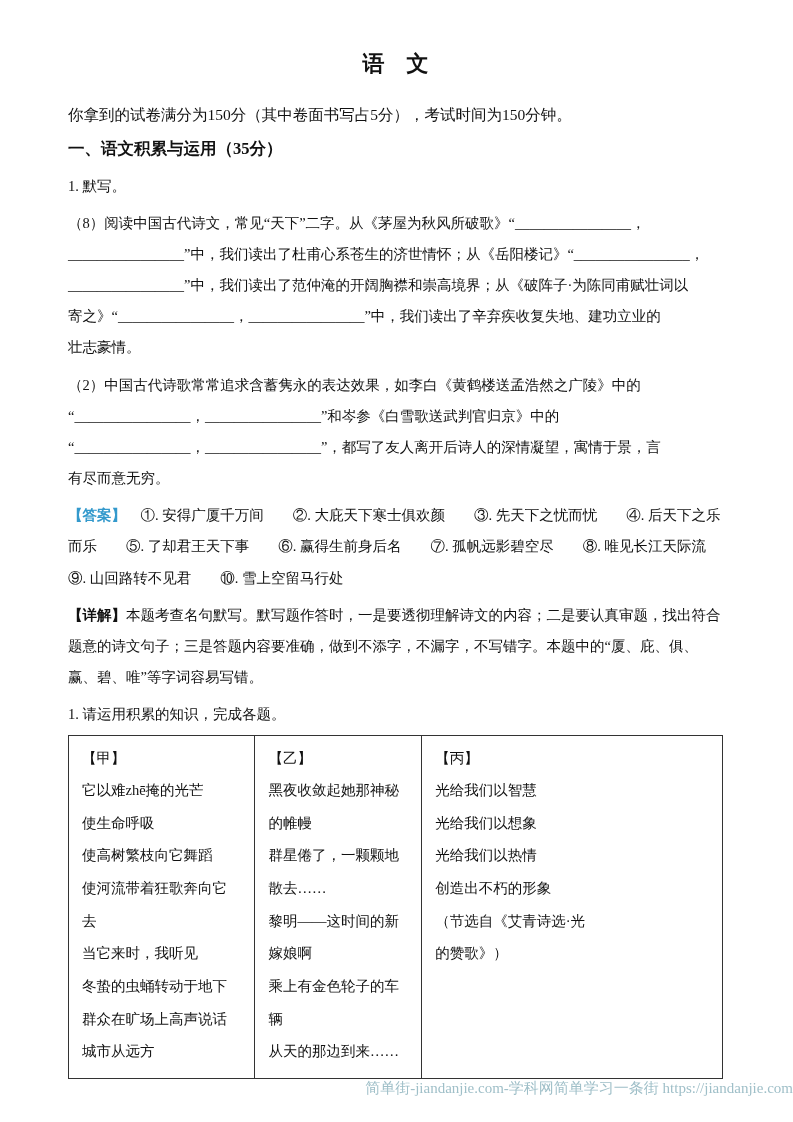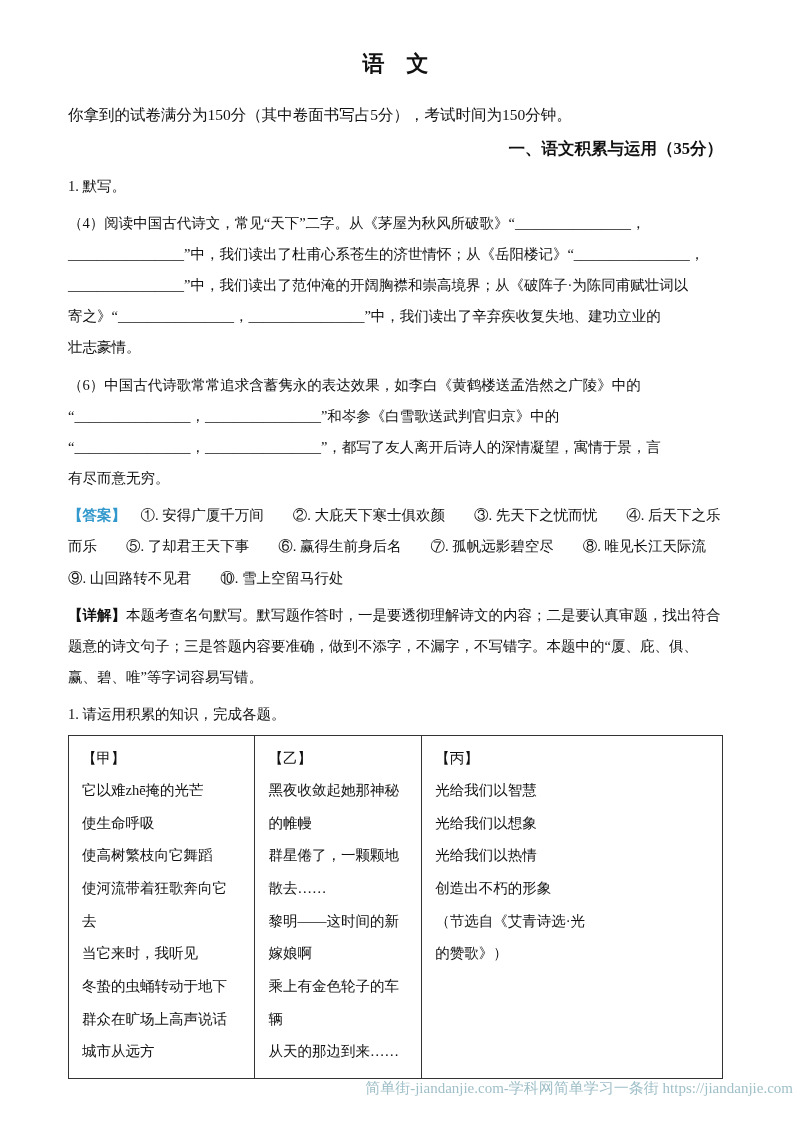--- a/index.html
+++ b/index.html
@@ -32,21 +32,20 @@
     font-size: 15.5px;
     font-weight: normal;
     line-height: 2.0;
     margin: 0 0 2px 0;
   }
   .section-heading {
     font-size: 16.5px;
     font-weight: bold;
     line-height: 2.0;
     margin: 0 0 2px 0;
-    text-align: right;
   }
   p.body {
     font-size: 14.5px;
     line-height: 2.15;
     margin: 6px 0 3px 0;
   }
   .prewrap {
     white-space: pre-line;
     overflow-wrap: anywhere;
   }
@@ -92,27 +91,27 @@
 <div class="page">
 
   <div class="title">语　文</div>
 
   <p class="notice">你拿到的试卷满分为150分（其中卷面书写占5分），考试时间为150分钟。</p>
 
   <h2 class="section-heading">一、语文积累与运用（35分）</h2>
 
   <p class="body">1. 默写。</p>
 
-  <p class="body prewrap">（4）阅读中国古代诗文，常见“天下”二字。从《茅屋为秋风所破歌》“________________，
+  <p class="body prewrap">（8）阅读中国古代诗文，常见“天下”二字。从《茅屋为秋风所破歌》“________________，
 ________________”中，我们读出了杜甫心系苍生的济世情怀；从《岳阳楼记》“________________，
 ________________”中，我们读出了范仲淹的开阔胸襟和崇高境界；从《破阵子·为陈同甫赋壮词以
 寄之》“________________，________________”中，我们读出了辛弃疾收复失地、建功立业的
 壮志豪情。</p>
 
-  <p class="body prewrap">（6）中国古代诗歌常常追求含蓄隽永的表达效果，如李白《黄鹤楼送孟浩然之广陵》中的
+  <p class="body prewrap">（2）中国古代诗歌常常追求含蓄隽永的表达效果，如李白《黄鹤楼送孟浩然之广陵》中的
 “________________，________________”和岑参《白雪歌送武判官归京》中的
 “________________，________________”，都写了友人离开后诗人的深情凝望，寓情于景，言
 有尽而意无穷。</p>
 
   <p class="body"><span class="accent">【答案】</span><span>　①. 安得广厦千万间　　②. 大庇天下寒士俱欢颜　　③. 先天下之忧而忧　　④. 后天下之乐而乐　　⑤. 了却君王天下事　　⑥. 赢得生前身后名　　⑦. 孤帆远影碧空尽　　⑧. 唯见长江天际流　⑨. 山回路转不见君　　⑩. 雪上空留马行处</span></p>
 
 
   <p class="body"><span class="bold">【详解】</span><span>本题考查名句默写。默写题作答时，一是要透彻理解诗文的内容；二是要认真审题，找出符合题意的诗文句子；三是答题内容要准确，做到不添字，不漏字，不写错字。本题中的“厦、庇、俱、赢、碧、唯”等字词容易写错。</span></p>
 
   <p class="body">1. 请运用积累的知识，完成各题。</p>

